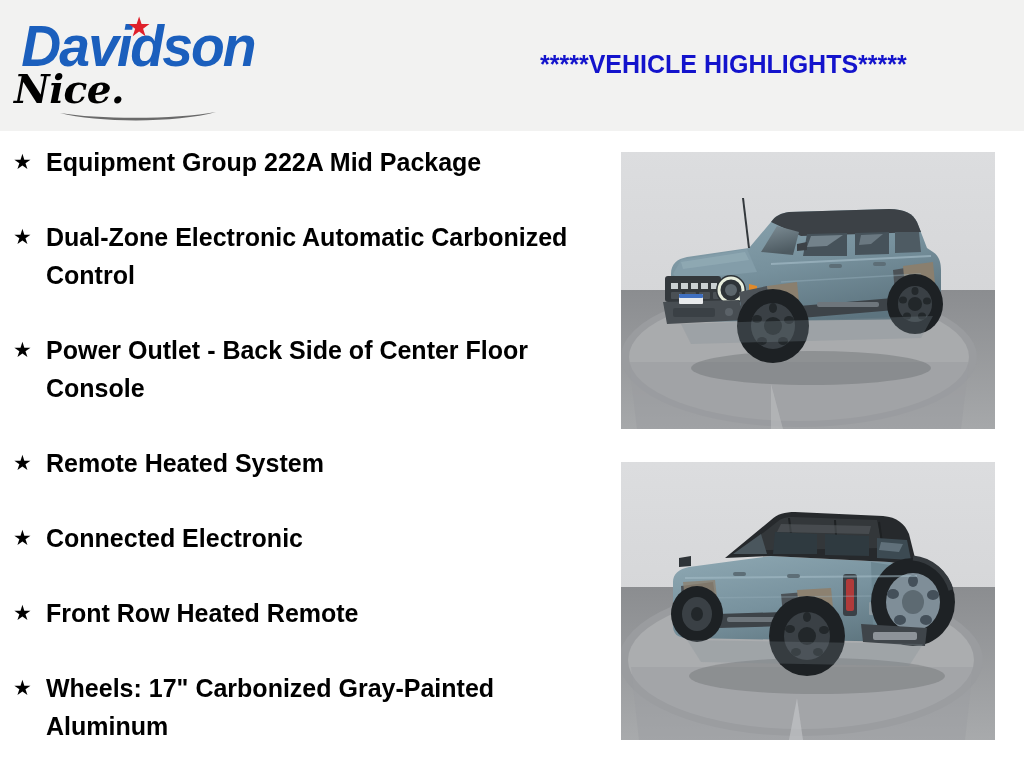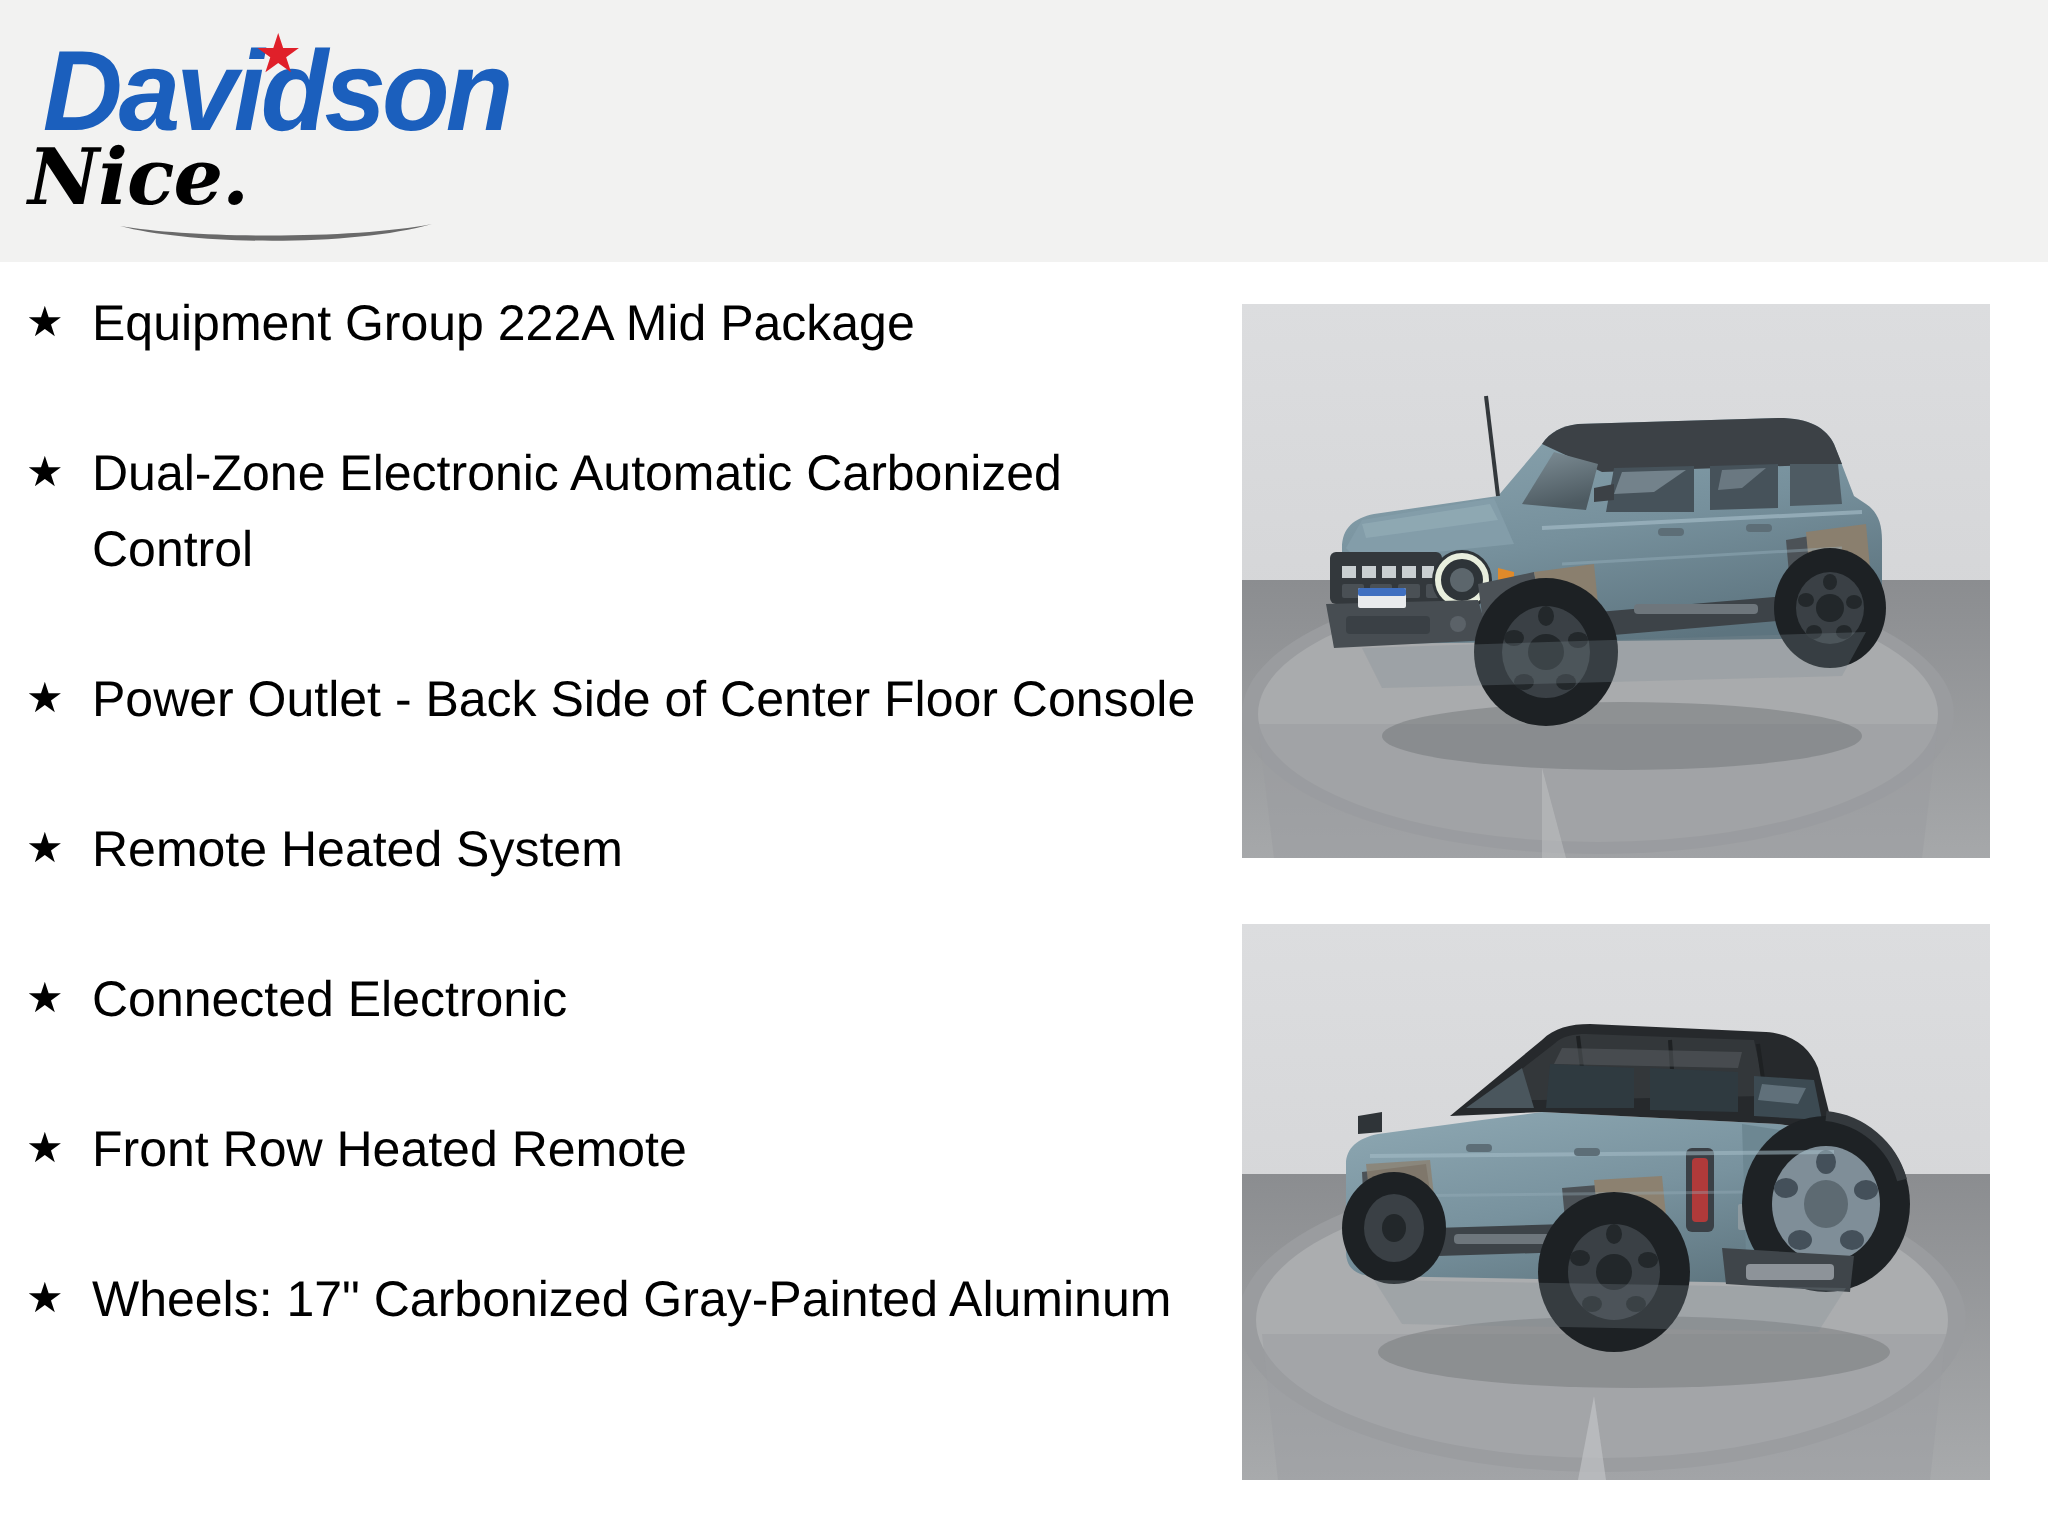--- a/index.html
+++ b/index.html
@@ -115,21 +115,21 @@
   }
   .hl-item:last-child { margin-bottom: 0; }
   .hl-bullet {
     position: absolute;
     left: 13px;
     top: 0;
     font-size: 21px;
     line-height: 38px;
     color: #000000;
   }
-  .hl-text { display: block; }
+  .hl-text { display: block; font-weight: bold; }
 
   
   .photo {
     position: absolute;
     left: 621px;
     width: 374px;
     overflow: hidden;
     background: #cfd0d2;
   }
   #photo-front { top: 152px; height: 277px; }
@@ -145,20 +145,21 @@
     <div class="logo-davidson">Davidson</div>
     <div class="logo-star">★</div>
     <div class="logo-nice">Nice.</div>
     <div class="logo-swoosh">
       <svg viewBox="0 0 160 13" preserveAspectRatio="none">
         <path d="M2,3 C40,13 120,13 158,2 C120,9.5 40,9.5 2,3 Z" fill="#6a6a6a"></path>
       </svg>
     </div>
   </div>
 
+  <div class="title">*****VEHICLE HIGHLIGHTS*****</div>
 </div>
 
 <div class="highlights">
 
   <div class="hl-item">
     <span class="hl-bullet">★</span>
     <span class="hl-text">Equipment Group 222A Mid Package</span>
   </div>
 
   <div class="hl-item">

